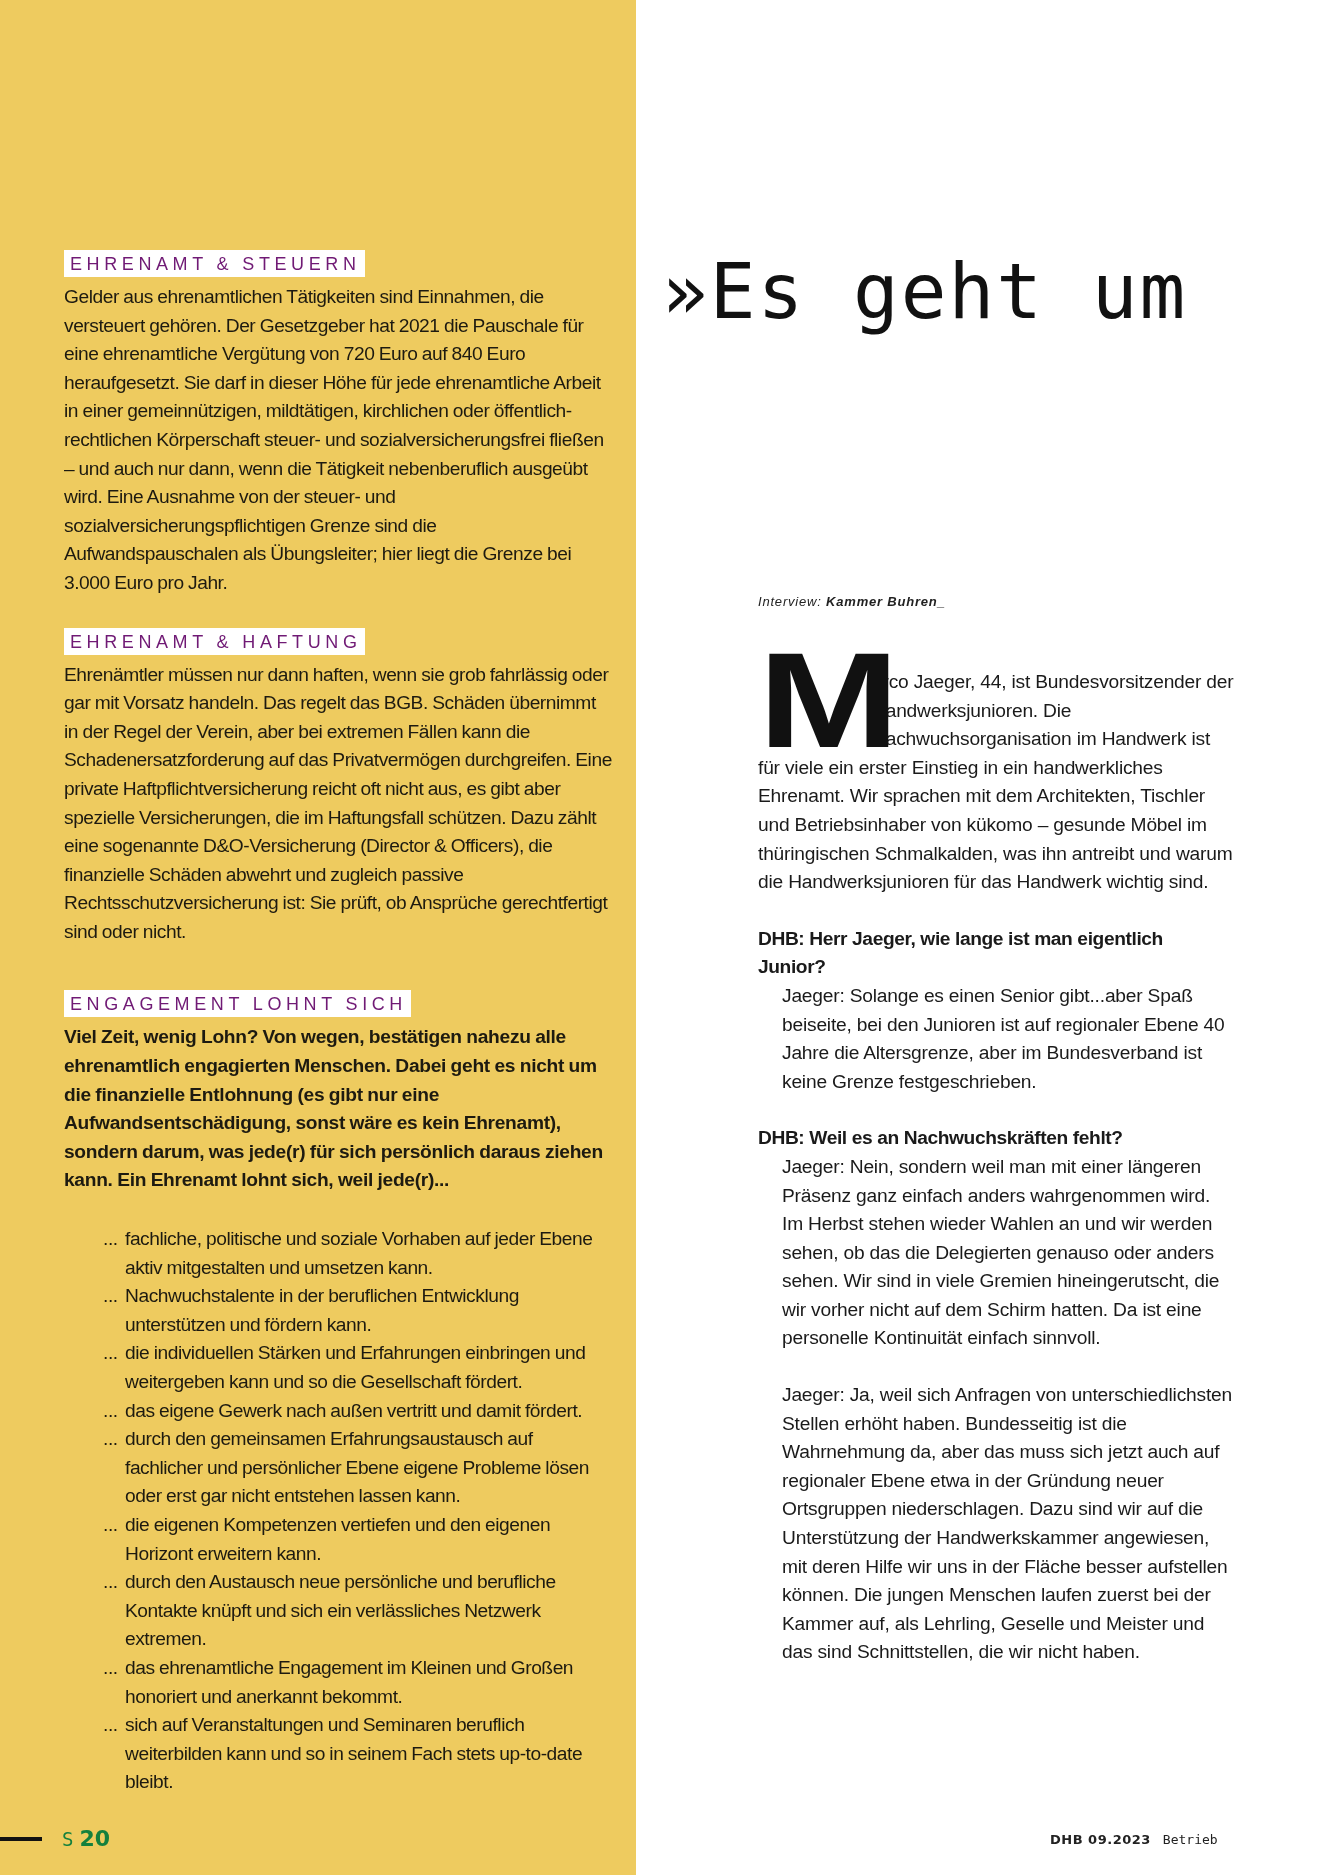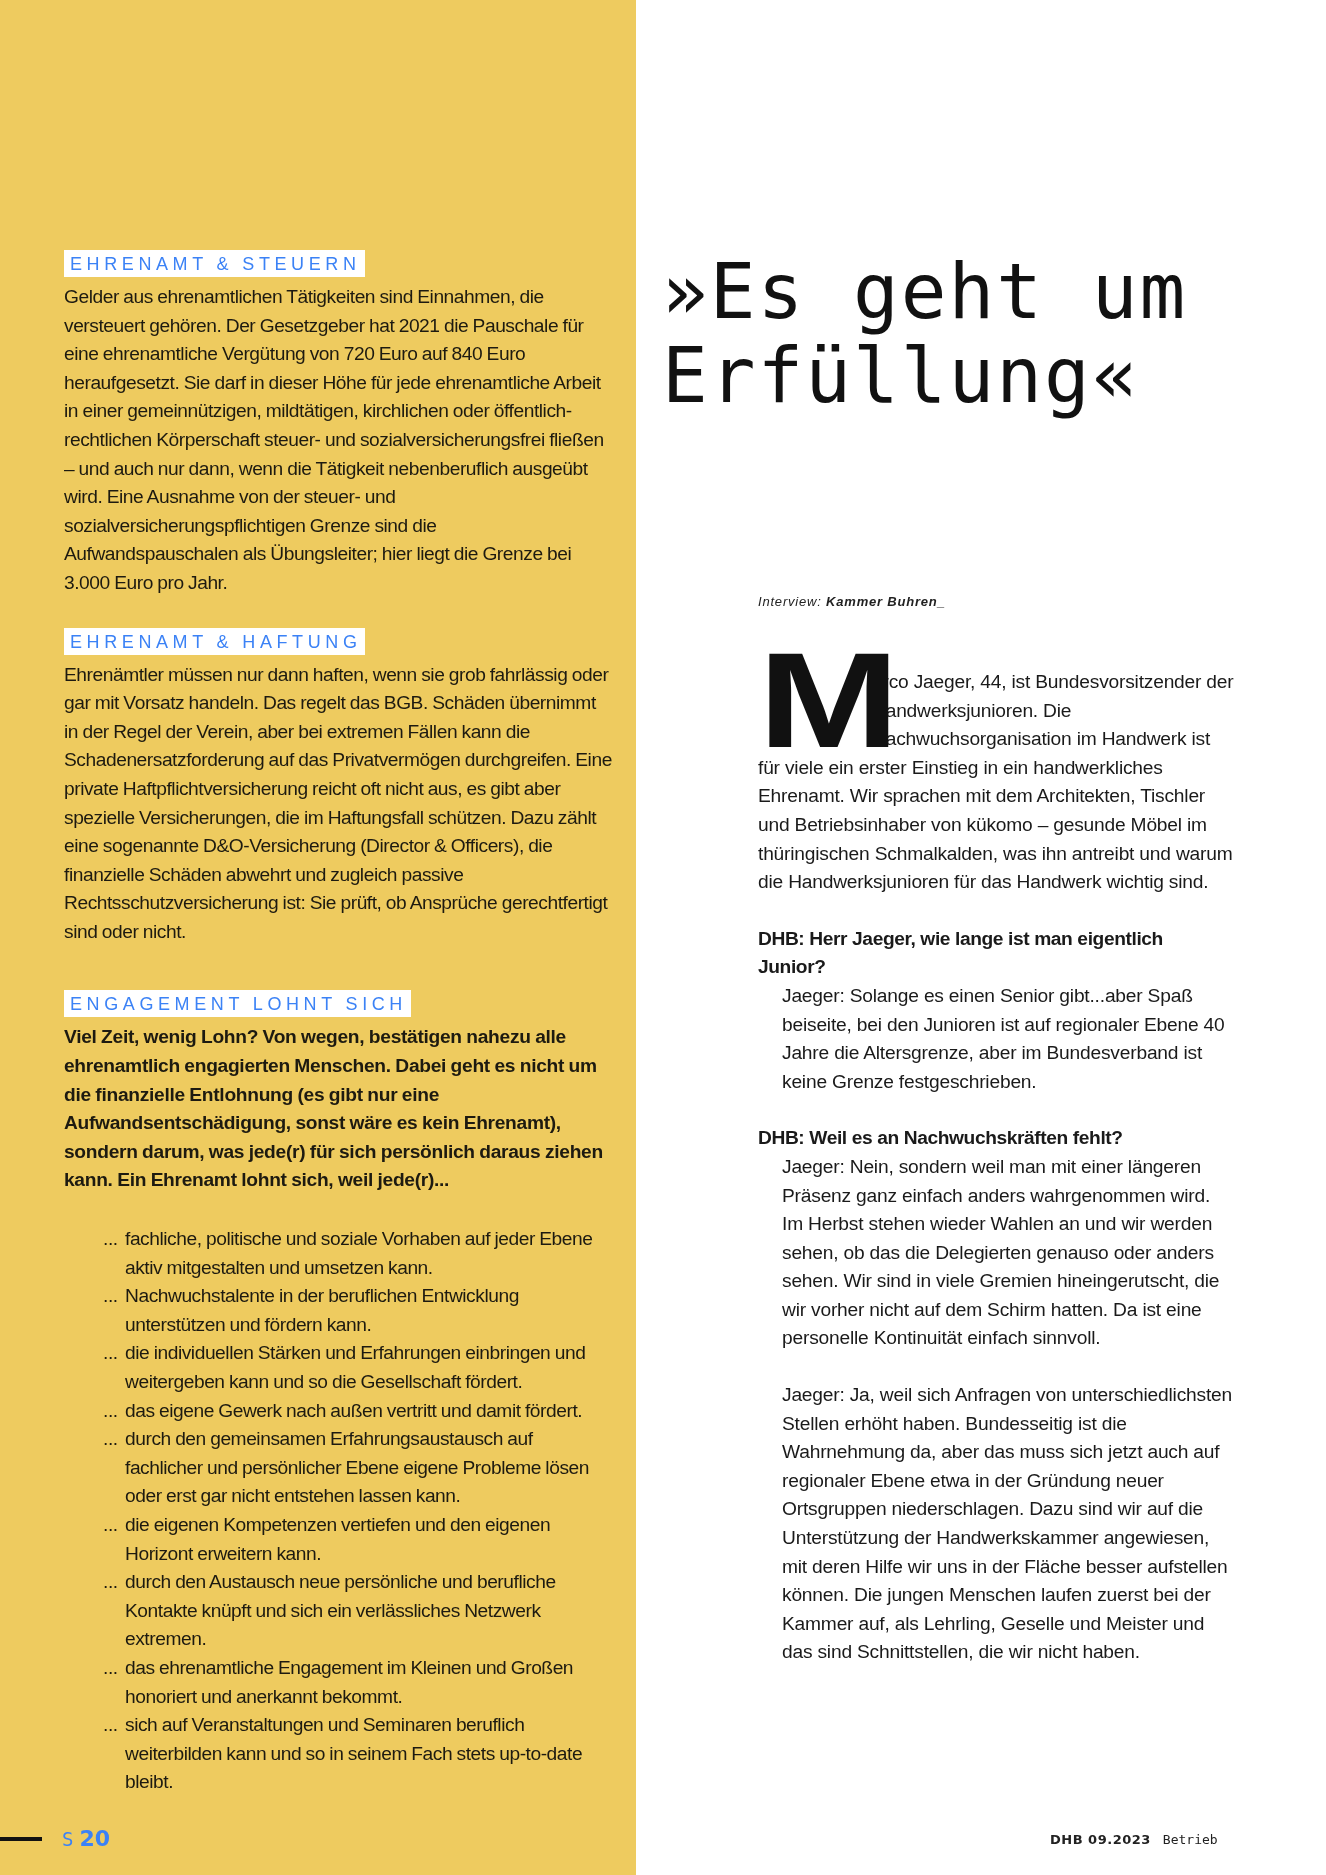--- a/index.html
+++ b/index.html
@@ -11,21 +11,21 @@
     background: #eecb5f;
   }
 
   .left-col {
     position: absolute; left: 64px; top: 250px; width: 548px;
     font-family: "Liberation Sans", sans-serif;
     font-size: 19.2px; line-height: 28.6px; color: #1d1a10;
     letter-spacing: -0.45px; word-spacing: -0.5px;
   }
   .section-label {
-    display: inline-block; background: #ffffff; color: #3b82f6;
+    display: inline-block; background: #ffffff; color: #701a75;
     font-size: 18px; letter-spacing: 4.6px; line-height: 24px;
     padding: 2px 4px 1px 6px; margin-bottom: 6px;
     font-family: "Liberation Sans", sans-serif; font-weight: normal;
   }
   .section { margin-bottom: 22px; }
   .section p { text-align: left; }
   .section-bold p { font-weight: bold; letter-spacing: -0.3px; }
 
   .reasons { list-style: none; margin-top: 30px; }
   .reasons li { padding-left: 22px; text-indent: -22px; margin-left: 39px; }
@@ -56,21 +56,21 @@
     transform: scaleX(1.25); transform-origin: left top;
   }
   .qa { margin-top: 28px; }
   .qa .q { font-weight: bold; letter-spacing: -0.4px; }
   .qa .a { padding-left: 24px; }
 
   .footer-rule {
     position: absolute; left: 0; top: 1837px; width: 42px; height: 4px; background: #111;
   }
   .footer-page {
-    position: absolute; left: 62px; top: 1826px; font-size: 19px; color: #3b82f6;
+    position: absolute; left: 62px; top: 1826px; font-size: 19px; color: #15803d;
     font-family: "DejaVu Sans Mono", monospace;
   }
   .footer-page b { font-family: "DejaVu Sans", sans-serif; font-weight: bold; font-size: 22px; margin-left: 6px; }
   .footer-right {
     position: absolute; left: 1050px; top: 1832px; font-size: 13px; color: #222;
     font-family: "DejaVu Sans Mono", monospace;
     text-align: center;
   }
   .footer-right b { font-family: "DejaVu Sans", sans-serif; font-weight: bold; margin-right: 12px; letter-spacing: 0.5px; }
 </style>
@@ -100,21 +100,20 @@
     <li><span class="dots">...</span><span>durch den gemeinsamen Erfahrungsaustausch auf fachlicher und persönlicher Ebene eigene Probleme lösen oder erst gar nicht entstehen lassen kann.</span></li>
     <li><span class="dots">...</span><span>die eigenen Kompetenzen vertiefen und den eigenen Horizont erweitern kann.</span></li>
     <li><span class="dots">...</span><span>durch den Austausch neue persönliche und berufliche Kontakte knüpft und sich ein verlässliches Netzwerk extremen.</span></li>
     <li><span class="dots">...</span><span>das ehrenamtliche Engagement im Kleinen und Großen honoriert und anerkannt bekommt.</span></li>
     <li><span class="dots">...</span><span>sich auf Veranstaltungen und Seminaren beruflich weiterbilden kann und so in seinem Fach stets up-to-date bleibt.</span></li>
   </ul>
 </div>
 
 <h1 class="headline">
   <span>»Es geht um</span><br>
-  <span>Erfüllung«</span>
 </h1>
 
 <div class="byline">
   <span>Interview:</span>
   <b>Kammer Buhren_</b>
 </div>
 
 <div class="right-col">
   <p class="intro">
     <span class="dropcap">M</span><span>arco Jaeger, 44, ist Bundesvorsitzender der Handwerksjunioren. Die Nachwuchsorganisation im Handwerk ist für viele ein erster Einstieg in ein handwerkliches Ehrenamt. Wir sprachen mit dem Architekten, Tischler und Betriebsinhaber von kükomo – gesunde Möbel im thüringischen Schmalkalden, was ihn antreibt und warum die Handwerksjunioren für das Handwerk wichtig sind.</span>

